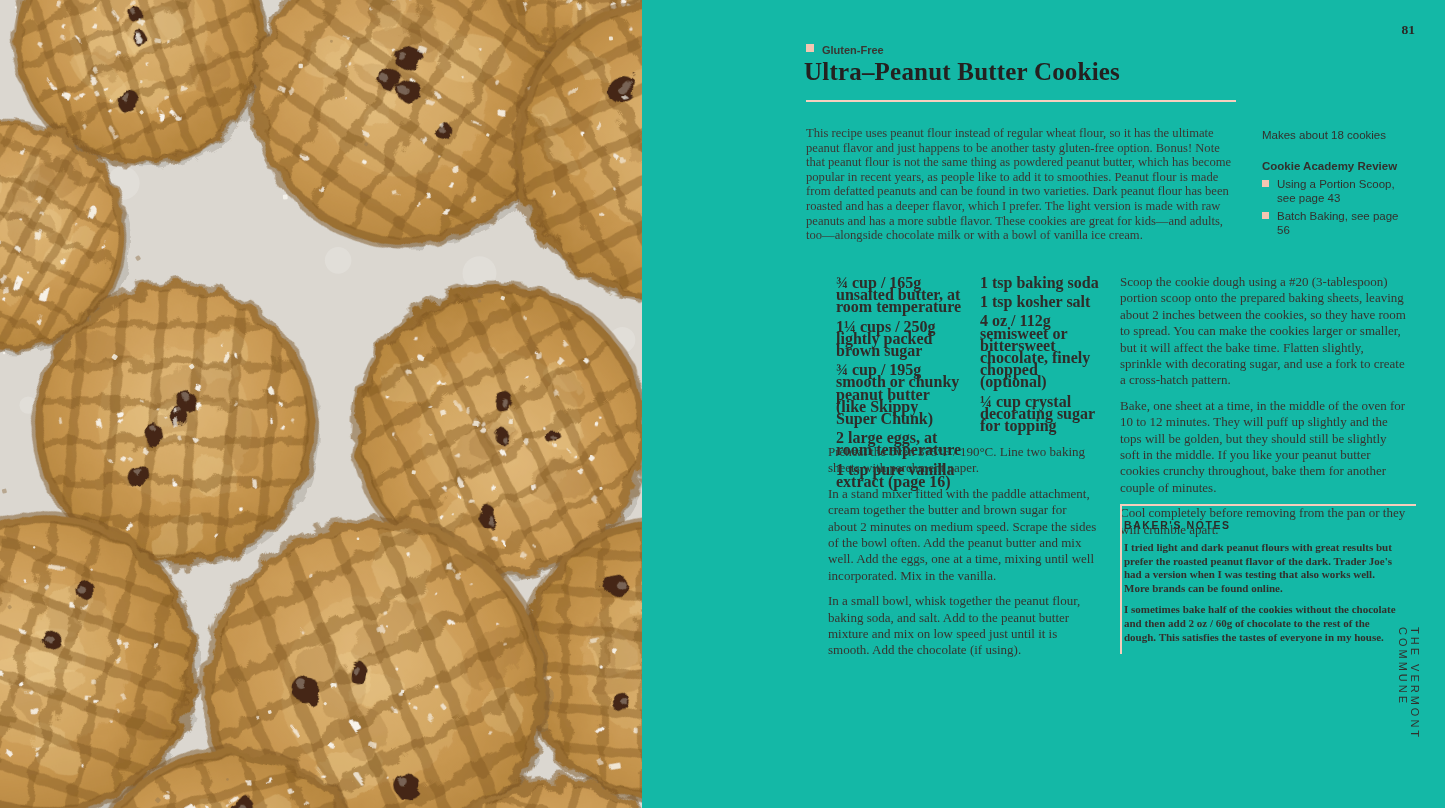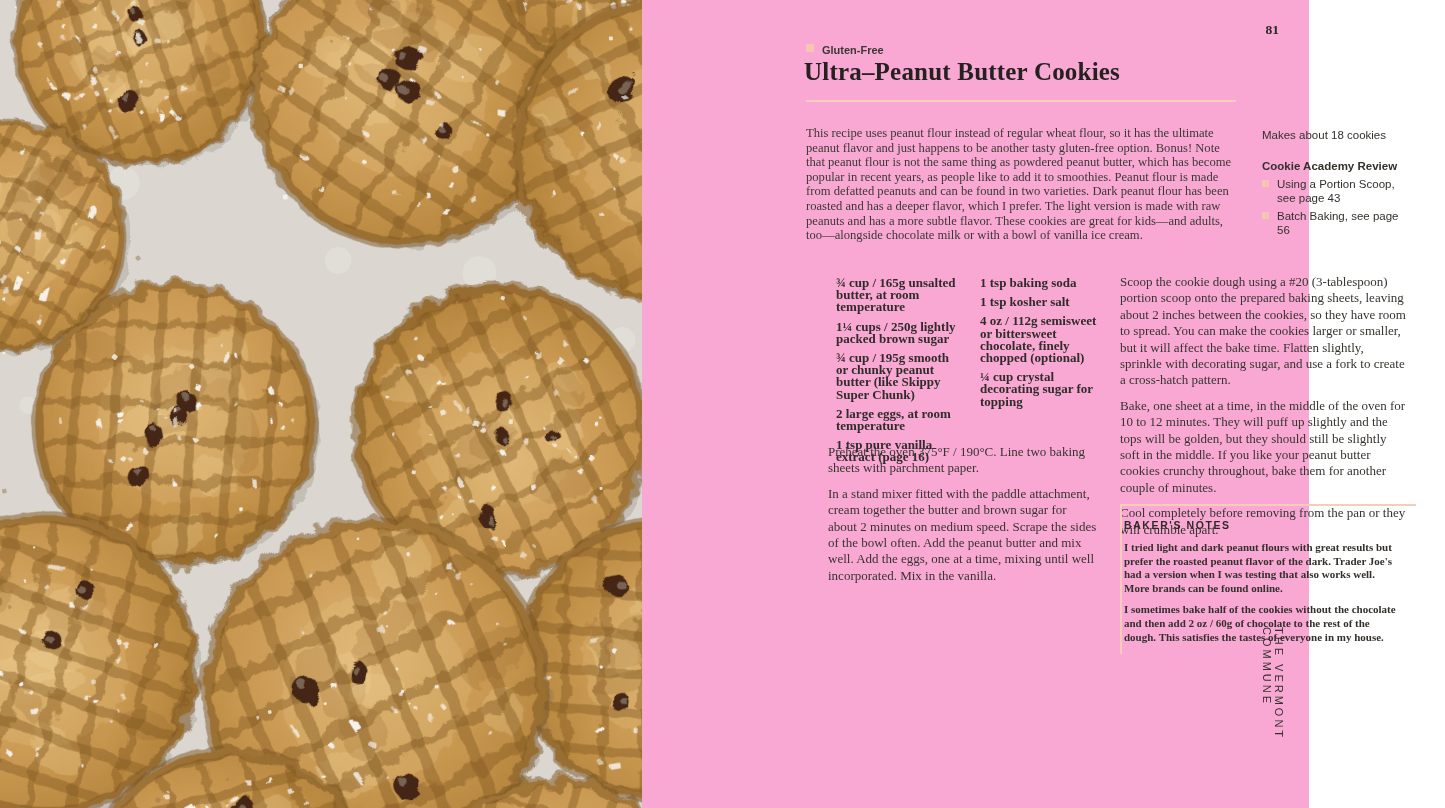--- a/index.html
+++ b/index.html
@@ -8,21 +8,21 @@
     background:#ffffff;color:#35322e;
     font-family:"Liberation Serif", serif;
   }
   .abs{position:absolute;}
 
   
   .photo-page{left:0;top:0;width:642px;height:808px;overflow:hidden;background:#dbd7d0;}
   .photo-page svg{display:block;}
 
   
-  .recipe-page{left:642px;top:0;width:667px;height:808px;background:#f9a8d4;}
+  .recipe-page{left:642px;top:0;width:803px;height:808px;background:#14b8a6;}
 
   .page-number{right:30px;top:22px;font-size:13.5px;font-weight:700;color:#2b2825;}
 
   .diet-label{left:164px;top:44px;display:flex;align-items:flex-start;
     font-family:"Liberation Sans", sans-serif;font-size:11px;font-weight:700;color:#3a3732;}
   .pink-sq{display:inline-block;width:8px;height:8px;background:#f4c6b2;margin-right:8px;flex:0 0 auto;}
 
   .recipe-title{left:162px;top:58px;width:560px;
     font-size:25px;font-weight:700;letter-spacing:.2px;color:#242120;}
 
@@ -34,21 +34,21 @@
   
   .sidebar{left:620px;top:128px;width:150px;
     font-family:"Liberation Sans", sans-serif;font-size:11.5px;color:#33302c;}
   .yield{line-height:14px;}
   .review-title{font-weight:700;margin-top:17px;line-height:14px;}
   .review-list{margin-top:5px;}
   .review-item{display:flex;margin-top:5px;line-height:13.5px;}
   .review-item .pink-sq{width:7px;height:7px;margin-top:2px;}
 
   
-  .ing-col{top:277px;font-size:13px;line-height:12.2px;font-weight:700;color:#2f2c29;}
+  .ing-col{top:277px;font-size:16px;line-height:12.2px;font-weight:700;color:#2f2c29;}
   .ing-col-1{left:194px;width:126px;}
   .ing-col-2{left:338px;width:128px;}
   .ing-col p{margin:0 0 7px 0;}
 
   
   .method{font-size:13px;line-height:16.4px;color:#37342f;}
   .method p{margin:0 0 9px 0;}
   .method-left{left:186px;top:444px;width:270px;}
   .method-right{left:478px;top:274px;width:288px;}
 
@@ -1193,20 +1193,21 @@
       <p>1 tsp baking soda</p>
       <p>1 tsp kosher salt</p>
       <p>4 oz / 112g semisweet or bittersweet chocolate, finely chopped (optional)</p>
       <p>¼ cup crystal decorating sugar for topping</p>
     </div>
 
   <div class="abs method method-left">
 
   <p>Preheat the oven 375°F / 190°C. Line two baking sheets with parchment paper.</p>
       <p>In a stand mixer fitted with the paddle attachment, cream together the butter and brown sugar for about 2 minutes on medium speed. Scrape the sides of the bowl often. Add the peanut butter and mix well. Add the eggs, one at a time, mixing until well incorporated. Mix in the vanilla.</p>
+      <p>In a small bowl, whisk together the peanut flour, baking soda, and salt. Add to the peanut butter mixture and mix on low speed just until it is smooth. Add the chocolate (if using).</p>
     </div>
 
   <div class="abs method method-right">
 
   <p>Scoop the cookie dough using a #20 (3-tablespoon) portion scoop onto the prepared baking sheets, leaving about 2 inches between the cookies, so they have room to spread. You can make the cookies larger or smaller, but it will affect the bake time. Flatten slightly, sprinkle with decorating sugar, and use a fork to create a cross-hatch pattern.</p>
       <p>Bake, one sheet at a time, in the middle of the oven for 10 to 12 minutes. They will puff up slightly and the tops will be golden, but they should still be slightly soft in the middle. If you like your peanut butter cookies crunchy throughout, bake them for another couple of minutes.</p>
       <p>Cool completely before removing from the pan or they will crumble apart.</p>
     </div>
 
   <div class="abs notes-box">

